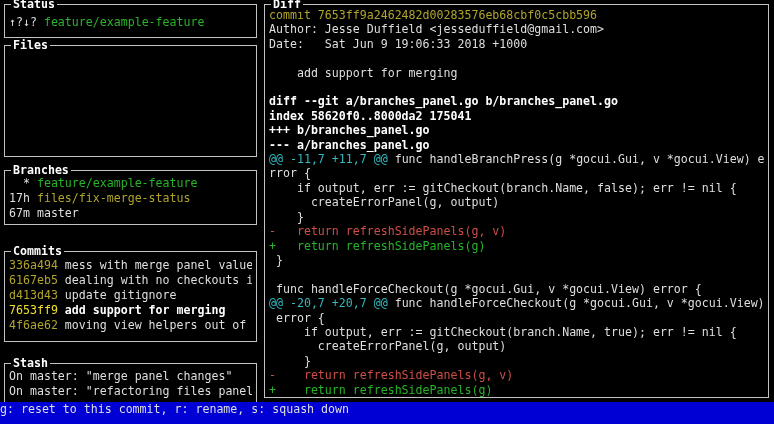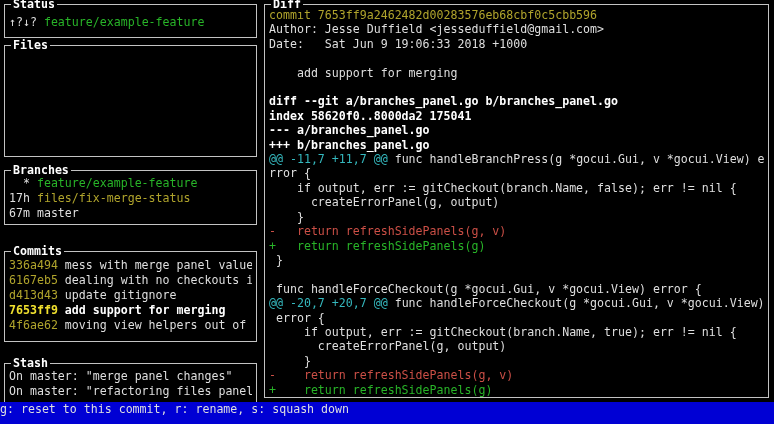--- a/index.html
+++ b/index.html
@@ -13,21 +13,21 @@
     position:absolute;top:-8px;left:6px;background:#000;padding:0 2px;
     font-weight:bold;color:var(--bwhite,#fff);line-height:15px;white-space:pre;
   }
   .panel-body{overflow:hidden;height:100%;box-sizing:border-box;}
   .row{white-space:pre;line-height:15px;overflow:hidden;}
   .diff-row{white-space:pre;line-height:14.4px;overflow:hidden;}
   .c-white{color:var(--white)}
   .c-bwhite{color:var(--bwhite)}
   .c-green{color:var(--green)}
   .c-yellow{color:var(--yellow)}
-  .c-byellow{color:var(--byellow);font-weight:bold}
+  .c-byellow{color:var(--byellow);font-weight:normal}
   .c-red{color:var(--red)}
   .c-cyan{color:var(--cyan)}
   .bold{font-weight:bold}
   #panel-status{left:4px;top:4px;width:253px;height:34px;}
   #panel-status .panel-body{padding:10px 4px 0;}
   #panel-files{left:4px;top:45px;width:253px;height:112px;}
   #panel-branches{left:4px;top:170px;width:253px;height:55px;}
   #panel-branches .panel-body{padding:5px 4px 0;}
   #panel-commits{left:4px;top:251px;width:253px;height:91px;}
   #panel-commits .panel-body{padding:6px 4px 0;}
@@ -90,22 +90,22 @@
     <span class="panel-title">Diff</span>
     <div class="panel-body">
         <div class="diff-row"><span class="c-yellow">commit 7653ff9a2462482d00283576eb68cbf0c5cbb596</span></div>
         <div class="diff-row"><span class="c-white">Author: Jesse Duffield &lt;jesseduffield@gmail.com&gt;</span></div>
         <div class="diff-row"><span class="c-white">Date:   Sat Jun 9 19:06:33 2018 +1000</span></div>
         <div class="diff-row"><span class="c-white"> </span></div>
         <div class="diff-row"><span class="c-white">    add support for merging</span></div>
         <div class="diff-row"><span class="c-white"> </span></div>
         <div class="diff-row bold"><span class="c-bwhite">diff --git a/branches_panel.go b/branches_panel.go</span></div>
         <div class="diff-row bold"><span class="c-bwhite">index 58620f0..8000da2 175041</span></div>
+        <div class="diff-row bold"><span class="c-bwhite">+++ b/branches_panel.go</span></div>
         <div class="diff-row bold"><span class="c-bwhite">--- a/branches_panel.go</span></div>
-        <div class="diff-row bold"><span class="c-bwhite">+++ b/branches_panel.go</span></div>
         <div class="diff-row"><span class="c-cyan">@@ -11,7 +11,7 @@</span><span class="c-white"> func handleBranchPress(g *gocui.Gui, v *gocui.View) e</span></div>
         <div class="diff-row"><span class="c-white">rror {</span></div>
         <div class="diff-row"><span class="c-white">    if output, err := gitCheckout(branch.Name, false); err != nil {</span></div>
         <div class="diff-row"><span class="c-white">      createErrorPanel(g, output)</span></div>
         <div class="diff-row"><span class="c-white">    }</span></div>
         <div class="diff-row"><span class="c-red">-   return refreshSidePanels(g, v)</span></div>
         <div class="diff-row"><span class="c-green">+   return refreshSidePanels(g)</span></div>
         <div class="diff-row"><span class="c-white"> }</span></div>
         <div class="diff-row"><span class="c-white"> </span></div>
         <div class="diff-row"><span class="c-white"> func handleForceCheckout(g *gocui.Gui, v *gocui.View) error {</span></div>

